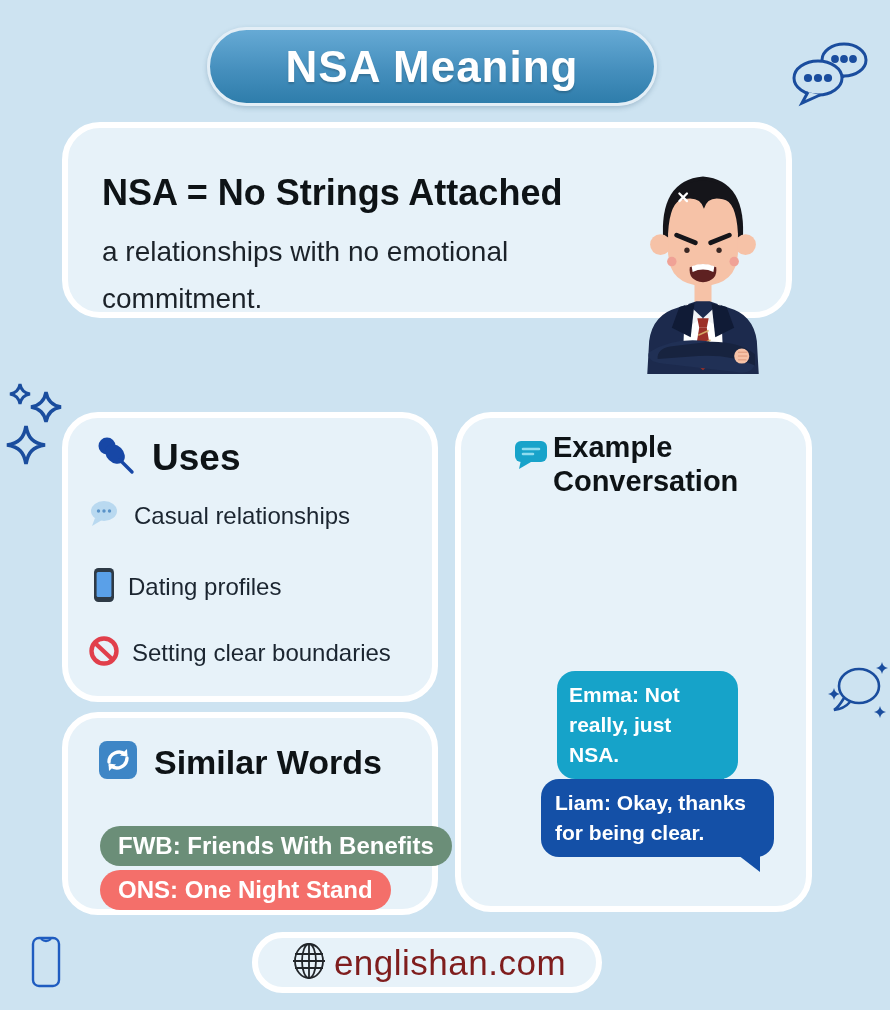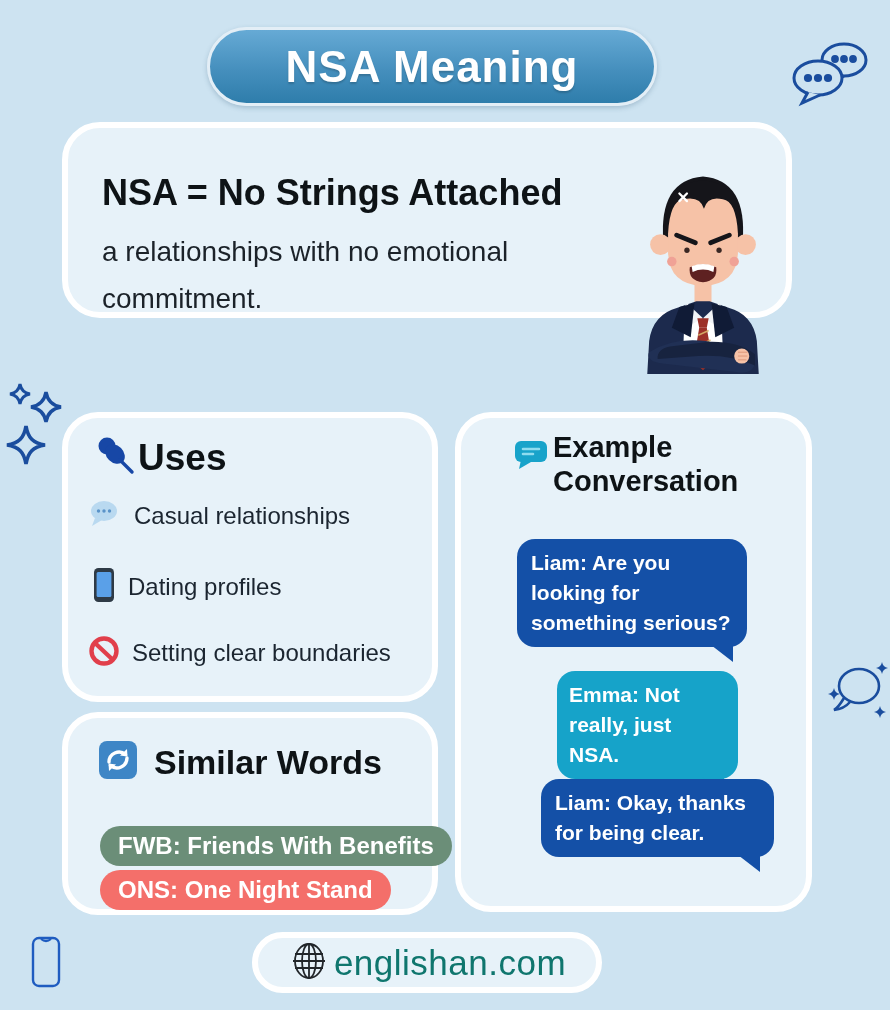--- a/index.html
+++ b/index.html
@@ -25,21 +25,21 @@
   .deco { position:absolute; }
 
   
   .main-card { left:62px; top:122px; width:730px; height:196px; }
   .def-title { position:absolute; left:34px; top:44px; font-size:36px; font-weight:bold; color:#0e1316; }
   .def-desc { position:absolute; left:34px; top:100px; width:545px; font-size:28px; color:#1b2229; line-height:47px; }
   .character { position:absolute; right:12px; top:24px; }
 
   
   .uses-card { left:62px; top:412px; width:376px; height:290px; border-radius:36px; }
-  .uses-head { position:absolute; left:26px; top:16px; display:flex; align-items:center; }
+  .uses-head { position:absolute; left:26px; top:16px; display:flex; align-items:center; gap:14px; }
   .uses-head .t { font-size:37px; font-weight:bold; color:#0e1316; }
   .use-item { position:absolute; left:20px; display:flex; align-items:center; gap:12px; }
   .use-item .lbl { font-size:24px; color:#1b2530; }
   .use-0 { top:81px; } .use-1 { top:149px; } .use-2 { top:217px; }
 
   
   .conv-card { left:455px; top:412px; width:357px; height:500px; border-radius:36px; }
   .conv-head { position:absolute; left:52px; top:12px; width:250px; }
   .conv-head .chat-ic { position:absolute; left:0; top:8px; }
   .conv-head .t { margin-left:40px; width:210px; font-size:29px; font-weight:bold; color:#0e1316; line-height:34px; }
@@ -61,21 +61,21 @@
   .pill { position:absolute; left:32px; height:40px; border-radius:21px; display:flex;
     align-items:center; justify-content:center; padding:17px 18px; color:#ffffff;
     font-size:24px; font-weight:bold; white-space:nowrap; }
   .pill-0 { top:108px; background:#6b8e78; }
   .pill-1 { top:152px; background:#f46f6a; }
 
   
   .footer-pill { position:absolute; left:252px; top:932px; width:350px; height:61px;
     background:#e7f2f9; border:6px solid #ffffff; border-radius:32px;
     display:flex; align-items:center; justify-content:center; gap:4px; }
-  .footer-pill .t { font-size:35px; color:#0f766e; letter-spacing:.5px; }
+  .footer-pill .t { font-size:35px; color:#7f1d1d; letter-spacing:.5px; }
 </style>
 </head>
 <body>
 
 <div class="stage">
 
   <div class="header-pill">
     <h1>NSA Meaning</h1>
   </div>
 
@@ -224,21 +224,20 @@
       <span class="chat-ic">
         <svg width="36" height="32" viewBox="0 0 36 32">
           <rect x="2" y="3" width="32" height="21" rx="6" fill="#18a3ca"></rect>
           <path d="M8,22 L6,31 L18,24 Z" fill="#18a3ca"></path>
           <path d="M10,11 L26,11 M10,16 L20,16" stroke="#8fdcef" stroke-width="2.6" stroke-linecap="round"></path>
         </svg>
       </span>
       <div class="t">Example Conversation</div>
     </div>
 
-    <div class="bubble bub-0">Liam: Are you looking for something serious?</div>
     <div class="bubble bub-1">Emma: Not really, just NSA.</div>
     <div class="bubble bub-2">Liam: Okay, thanks for being clear.</div>
   </div>
 
   <div class="deco" style="left:826px; top:650px;">
     <svg width="64" height="76" viewBox="0 0 64 76">
       <ellipse cx="33" cy="36" rx="20" ry="17" fill="none" stroke="#1a4d9e" stroke-width="2.6"></ellipse>
       <path d="M18,48 Q12,58 8,60 Q18,59 24,52" fill="none" stroke="#1a4d9e" stroke-width="2.6"></path>
       <path d="M56,12 C56.6,15.5 58.5,17.4 62,18 C58.5,18.6 56.6,20.5 56,24 C55.4,20.5 53.5,18.6 50,18 C53.5,17.4 55.4,15.5 56,12 Z" fill="#1a4d9e"></path>
       <path d="M8,38 C8.6,41.5 10.5,43.4 14,44 C10.5,44.6 8.6,46.5 8,50 C7.4,46.5 5.5,44.6 2,44 C5.5,43.4 7.4,41.5 8,38 Z" fill="#1a4d9e"></path>

